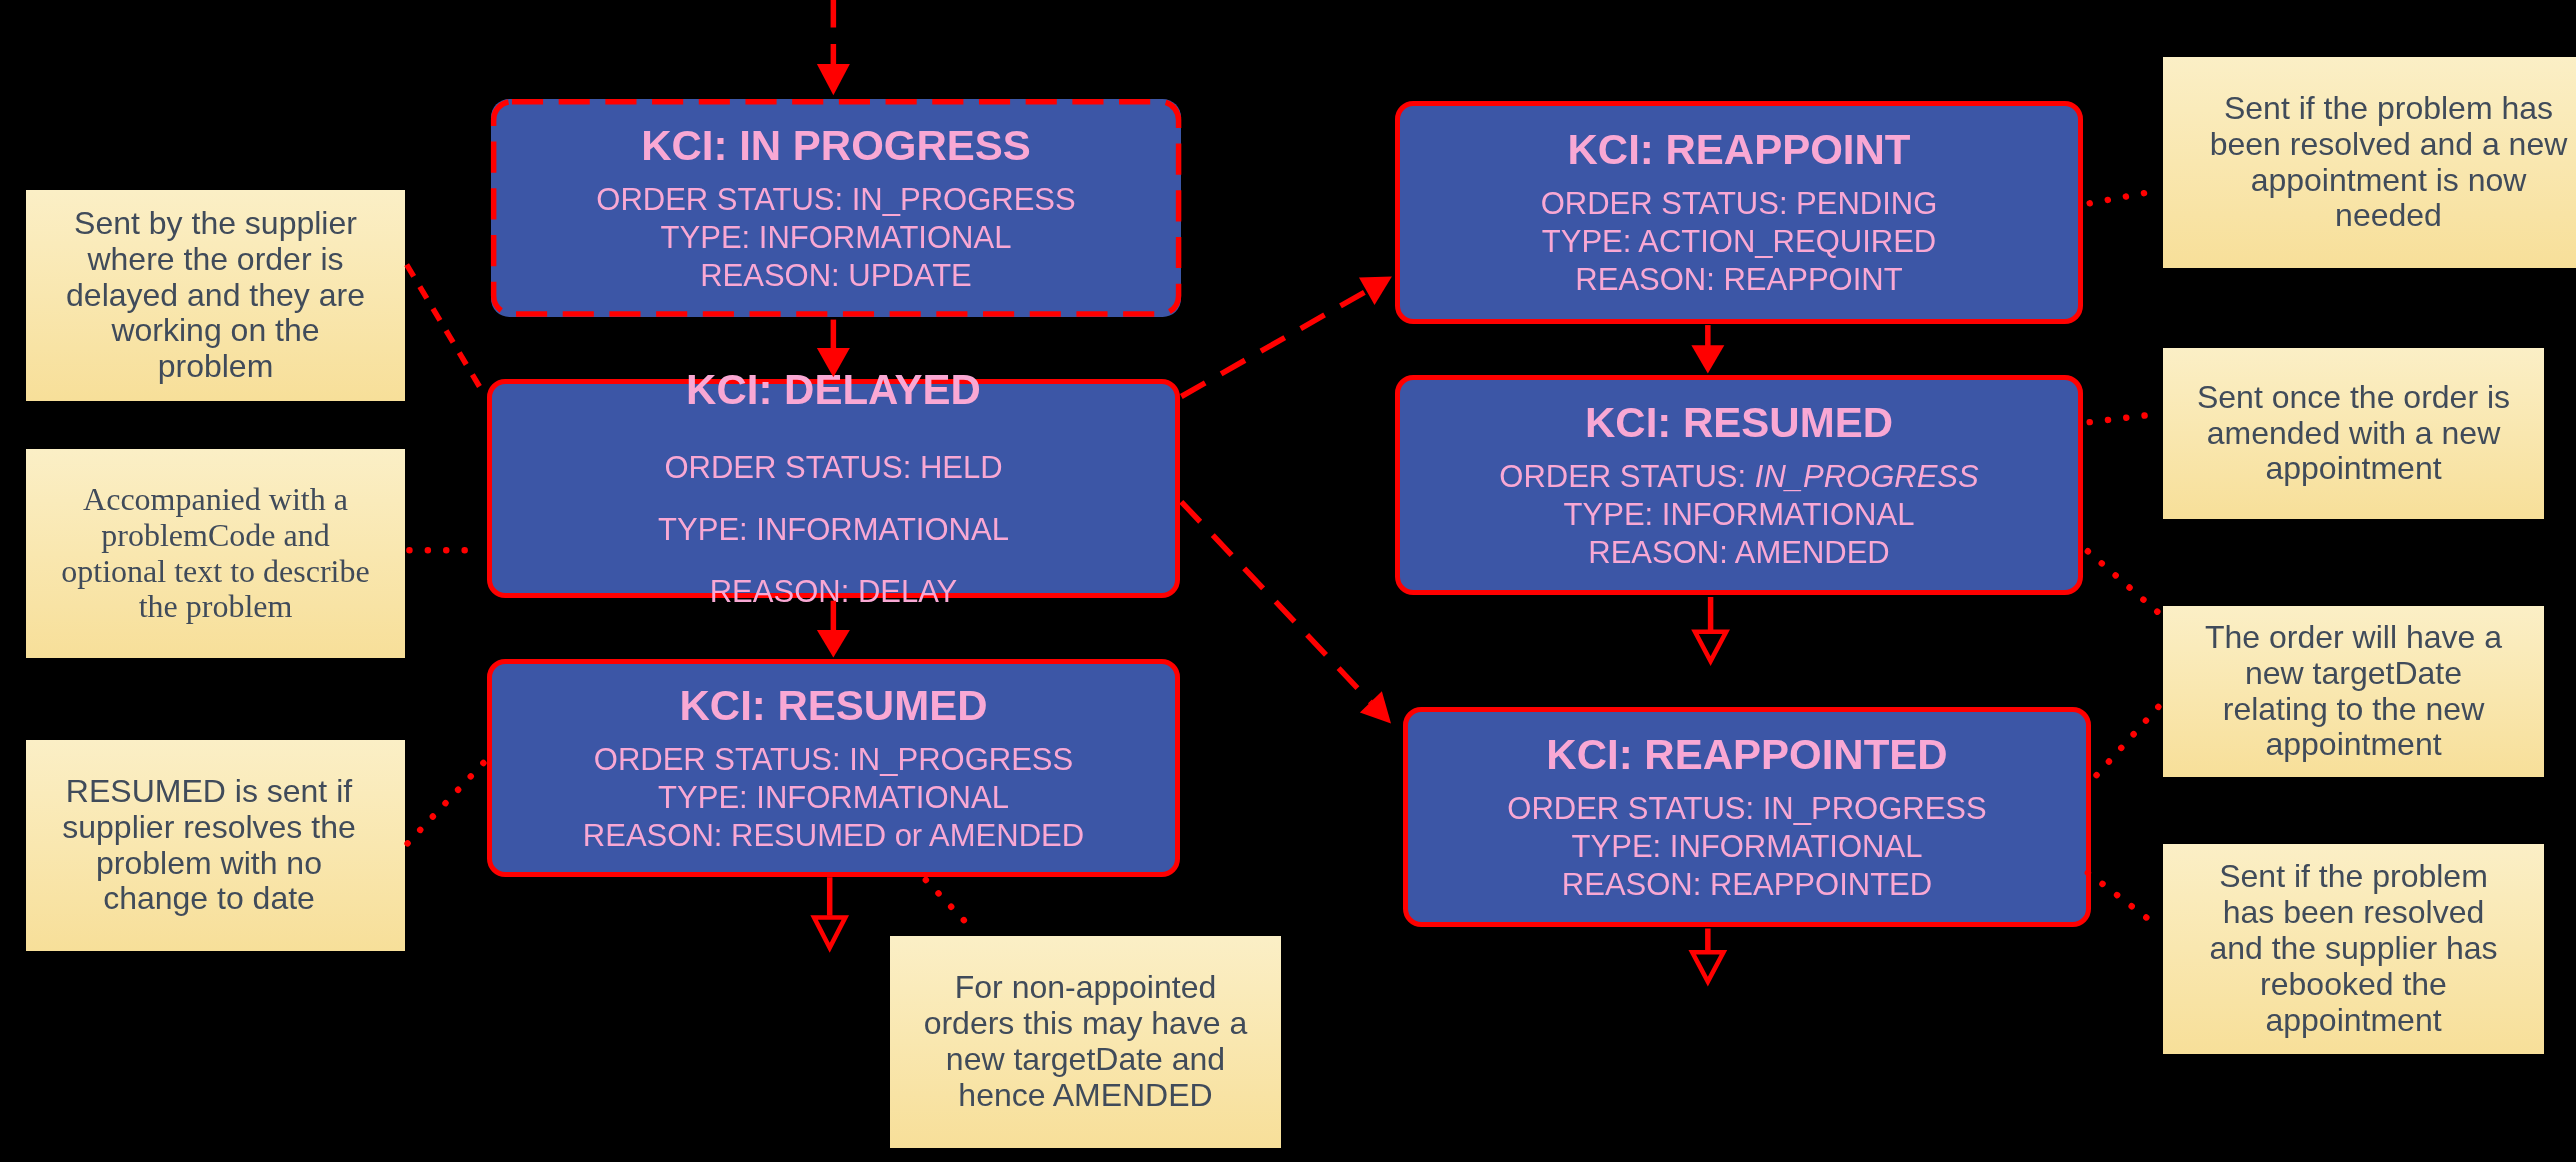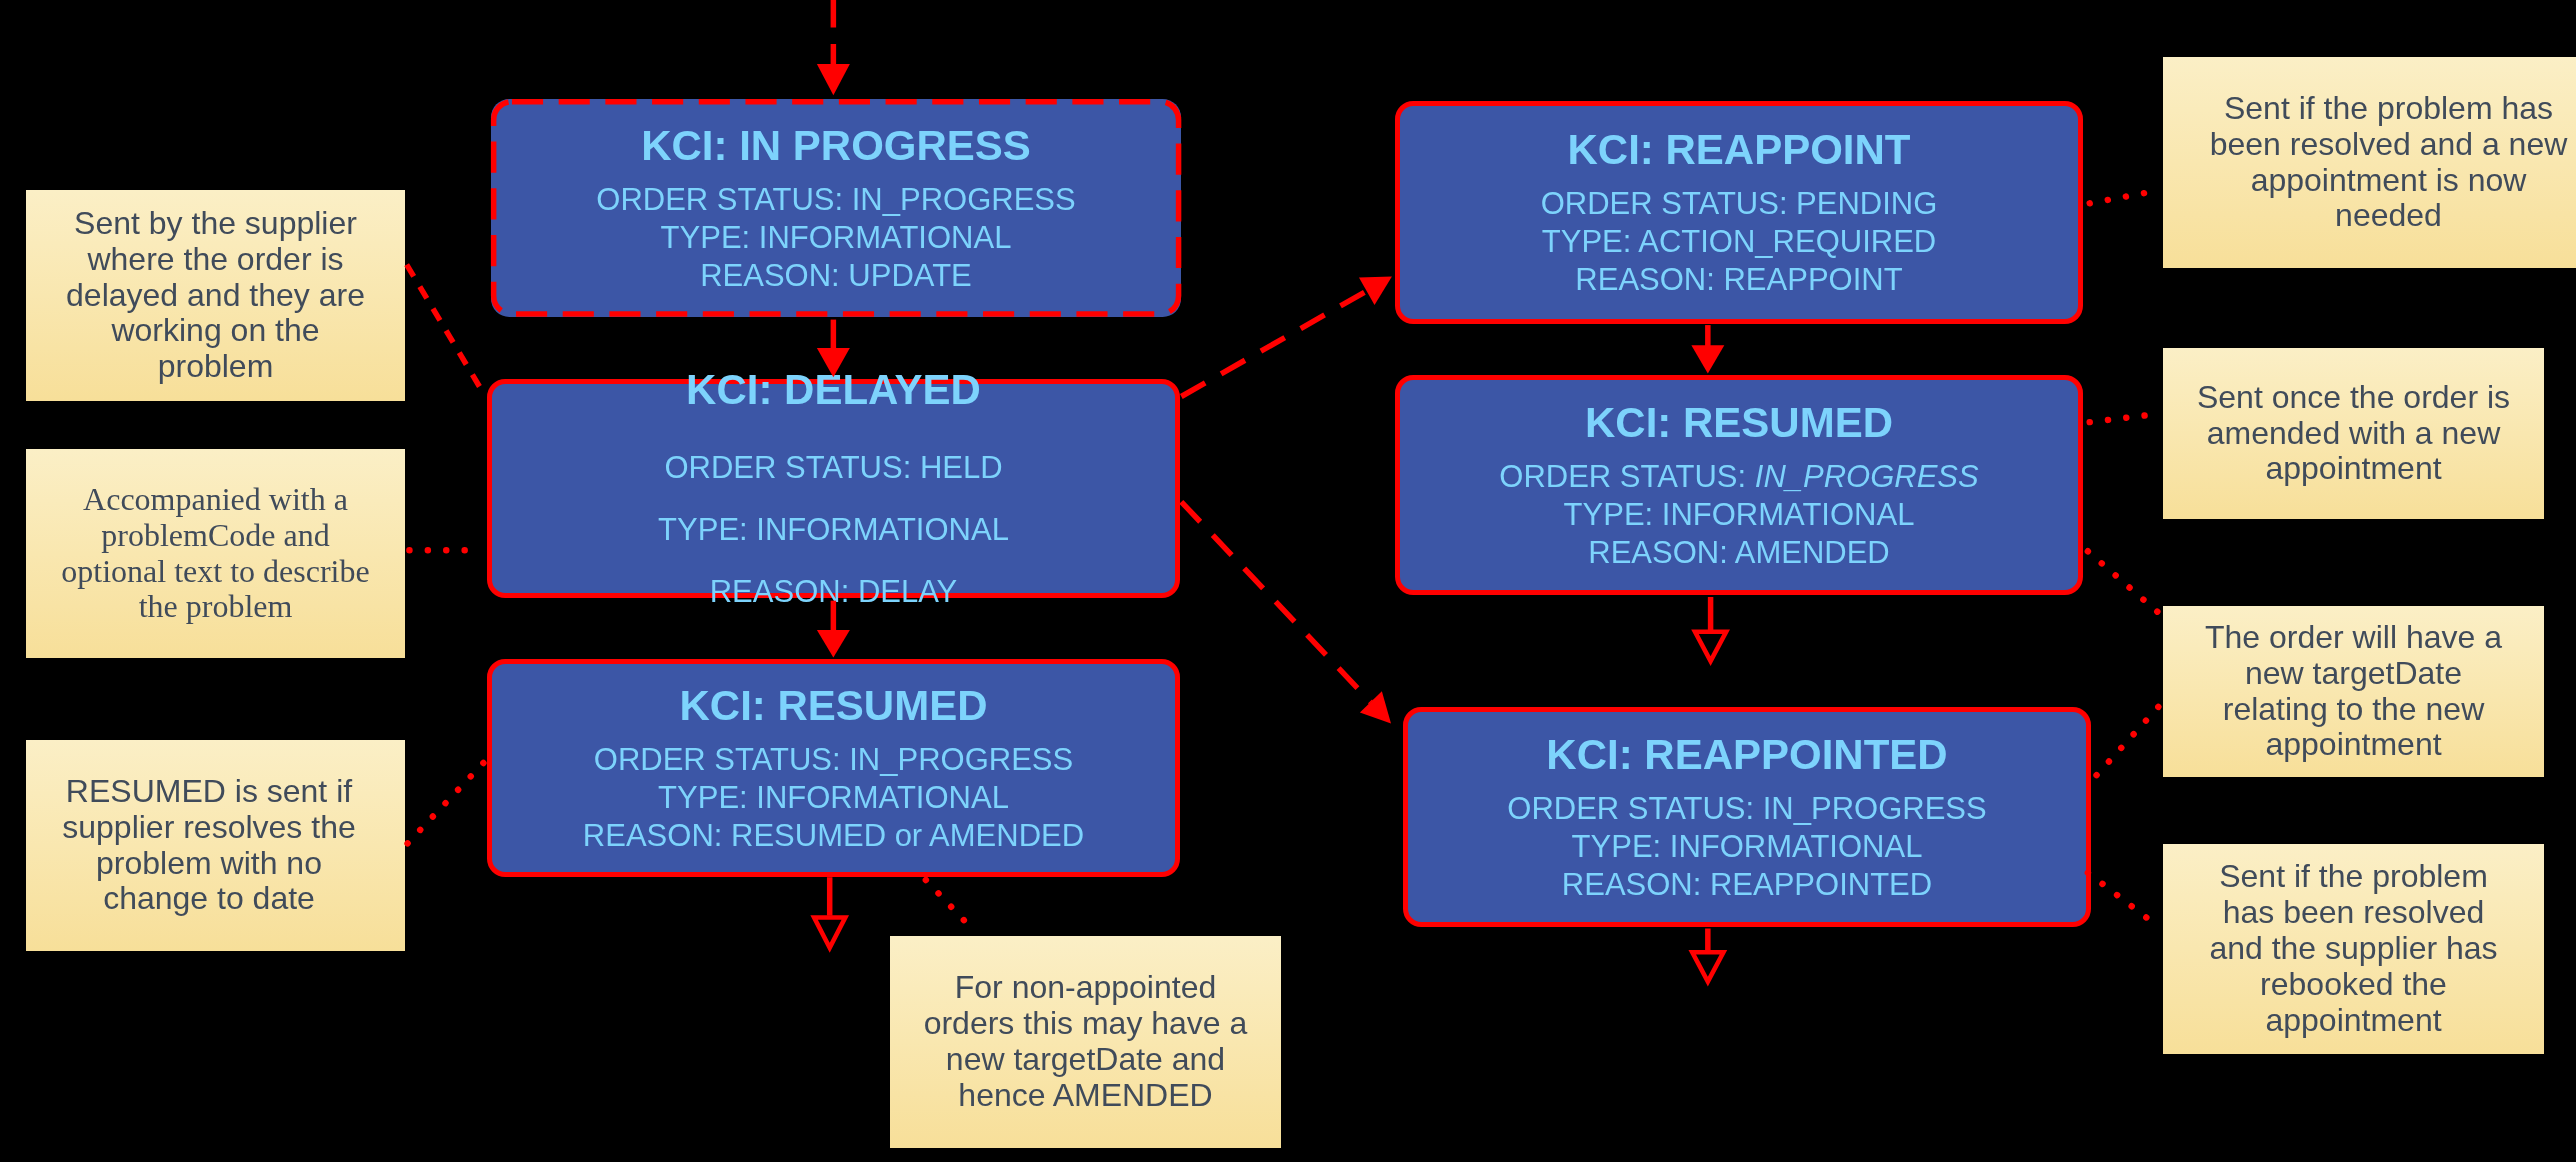--- a/index.html
+++ b/index.html
@@ -3,21 +3,21 @@
 <meta charset="utf-8">
 <style>
   html,body{margin:0;padding:0;background:#000;}
   #stage{
     position:relative;width:2576px;height:1162px;background:#000;overflow:hidden;
     font-family:"Liberation Sans",sans-serif;
   }
   .kci-box{
     position:absolute;background:#3C56A6;border:5.5px solid #FF0000;border-radius:18.3px;
     box-sizing:border-box;display:flex;flex-direction:column;justify-content:center;
-    align-items:center;text-align:center;color:#7dd3fc;
+    align-items:center;text-align:center;color:#f9a8d4;
   }
   .kci-box.dashed{border:none;} 
   .kci-title{font-size:42px;font-weight:bold;line-height:1.15;margin-bottom:11px;}
   .kci-line{font-size:31px;line-height:1.22;}
   .it{font-style:italic;}
   .note{
     position:absolute;background:linear-gradient(180deg,#FBEFC6 0%,#F7DF99 100%);
     box-sizing:border-box;display:flex;align-items:center;justify-content:center;
     text-align:center;color:#404B5A;font-size:32px;line-height:1.12;padding:0 30px;
   }

